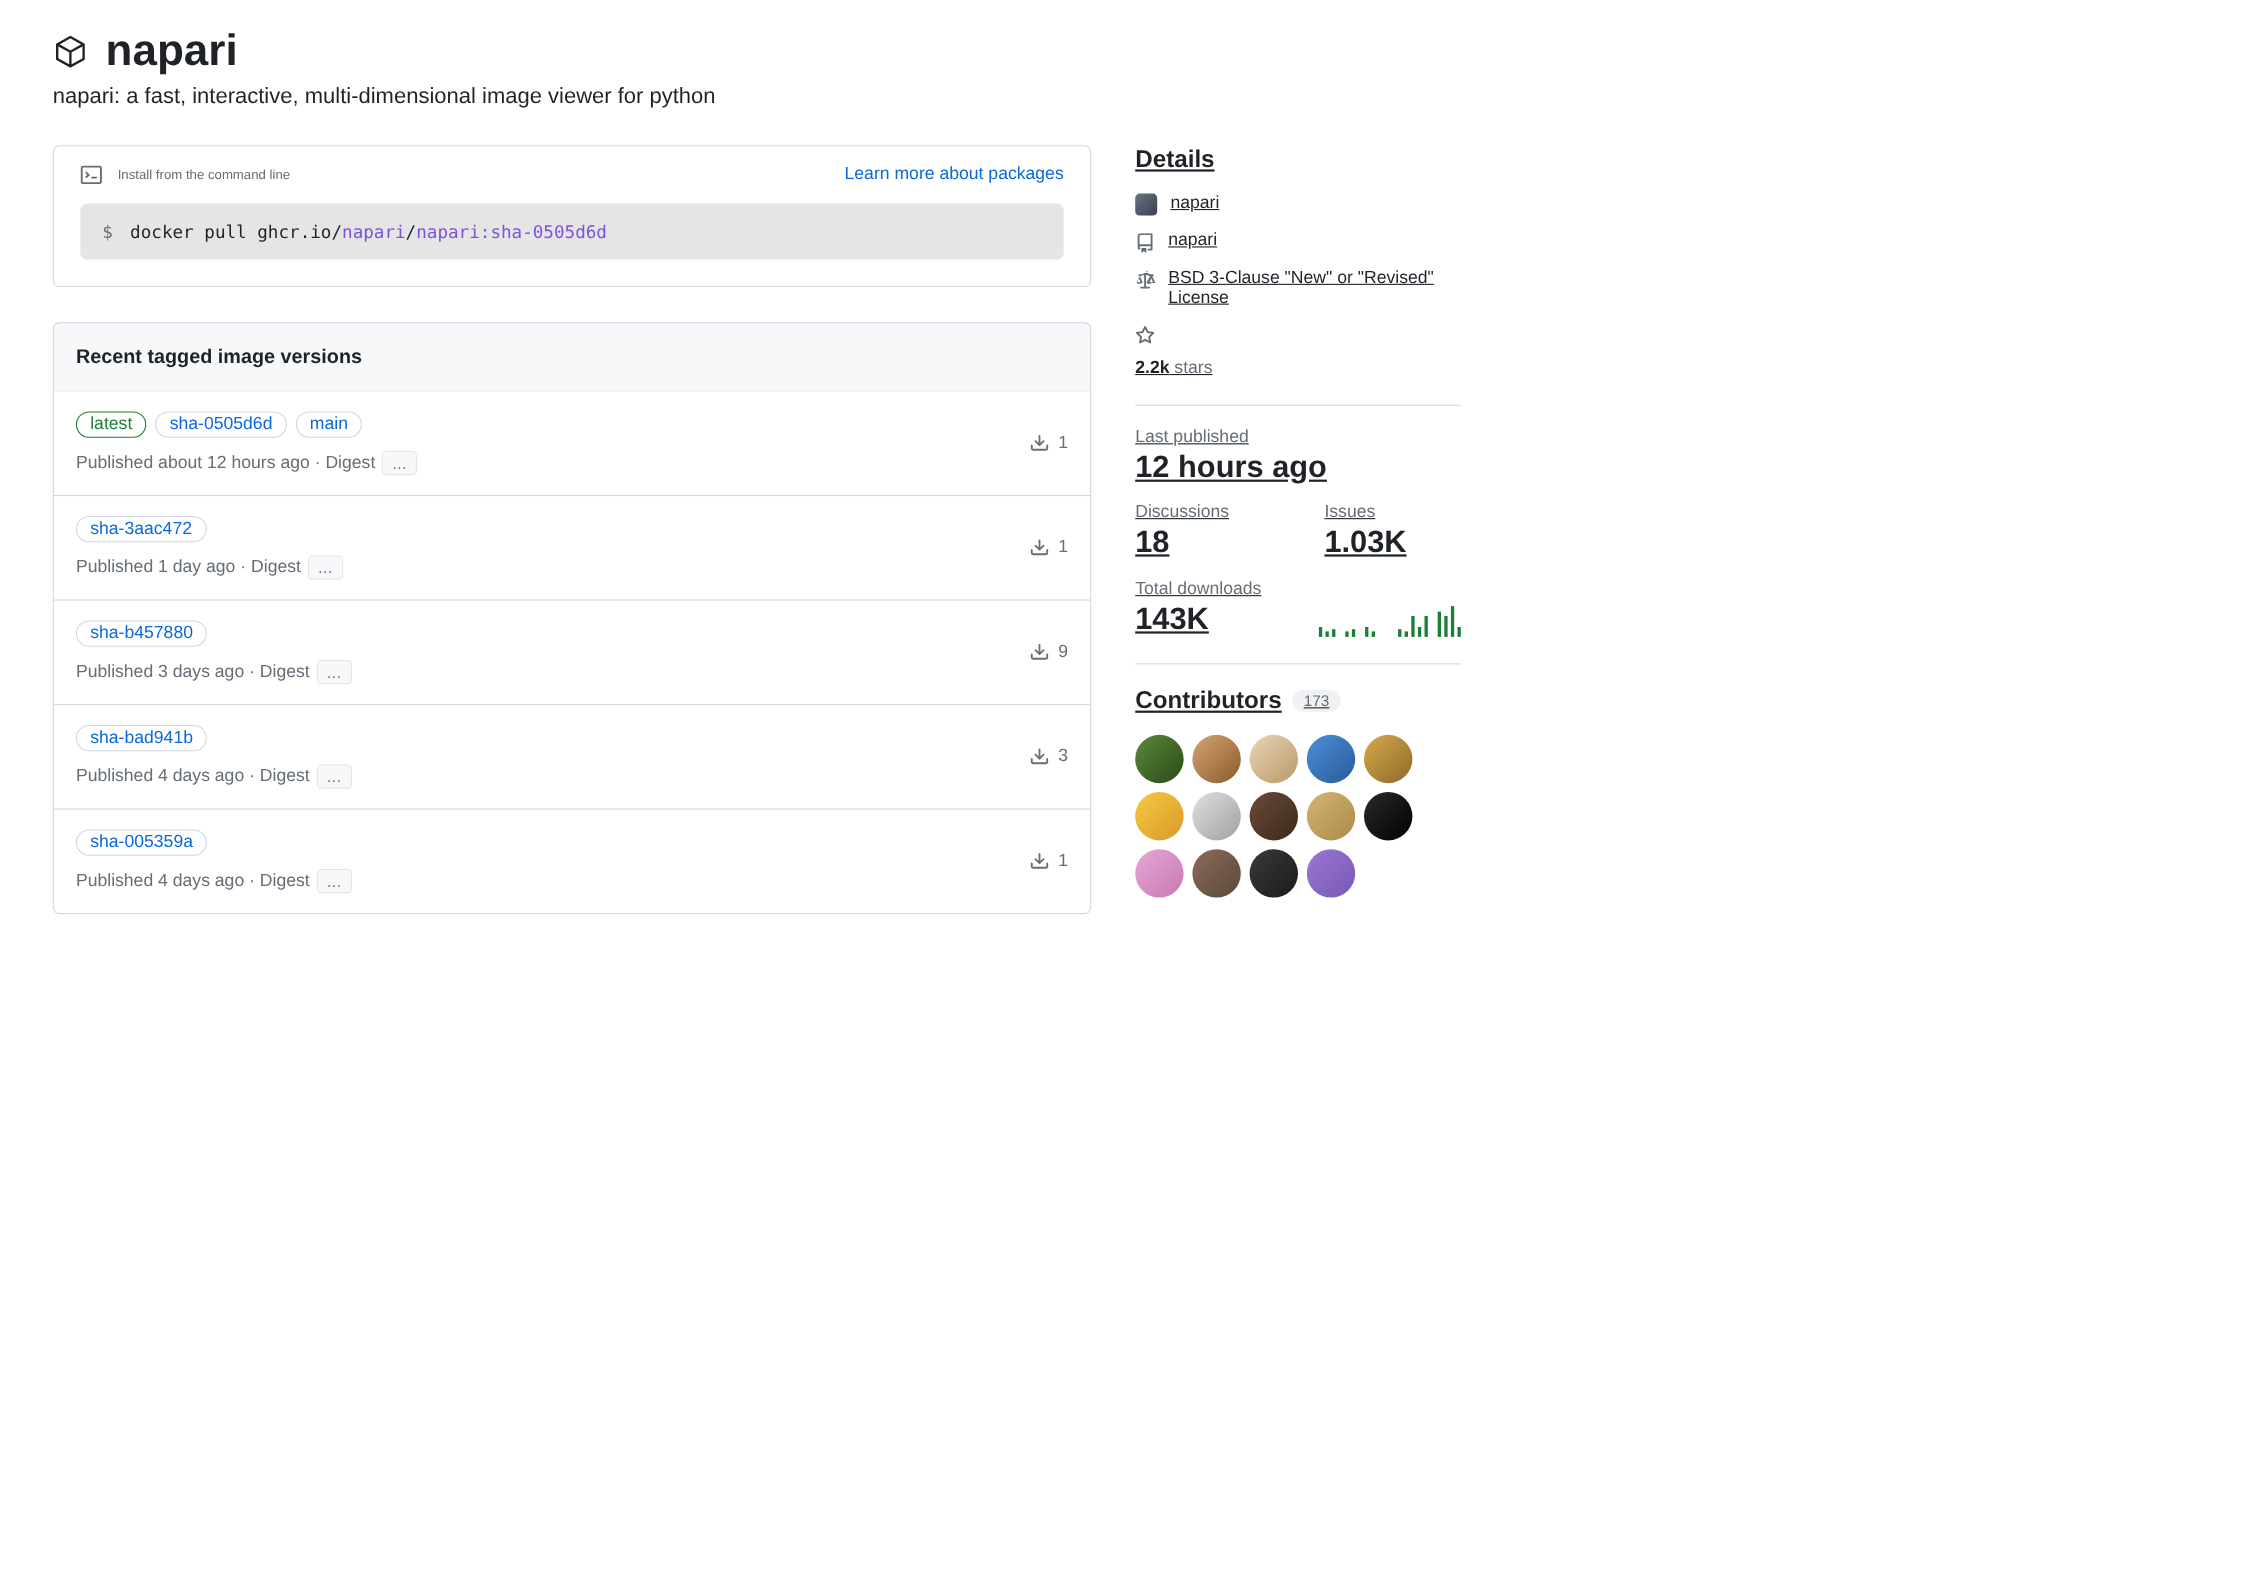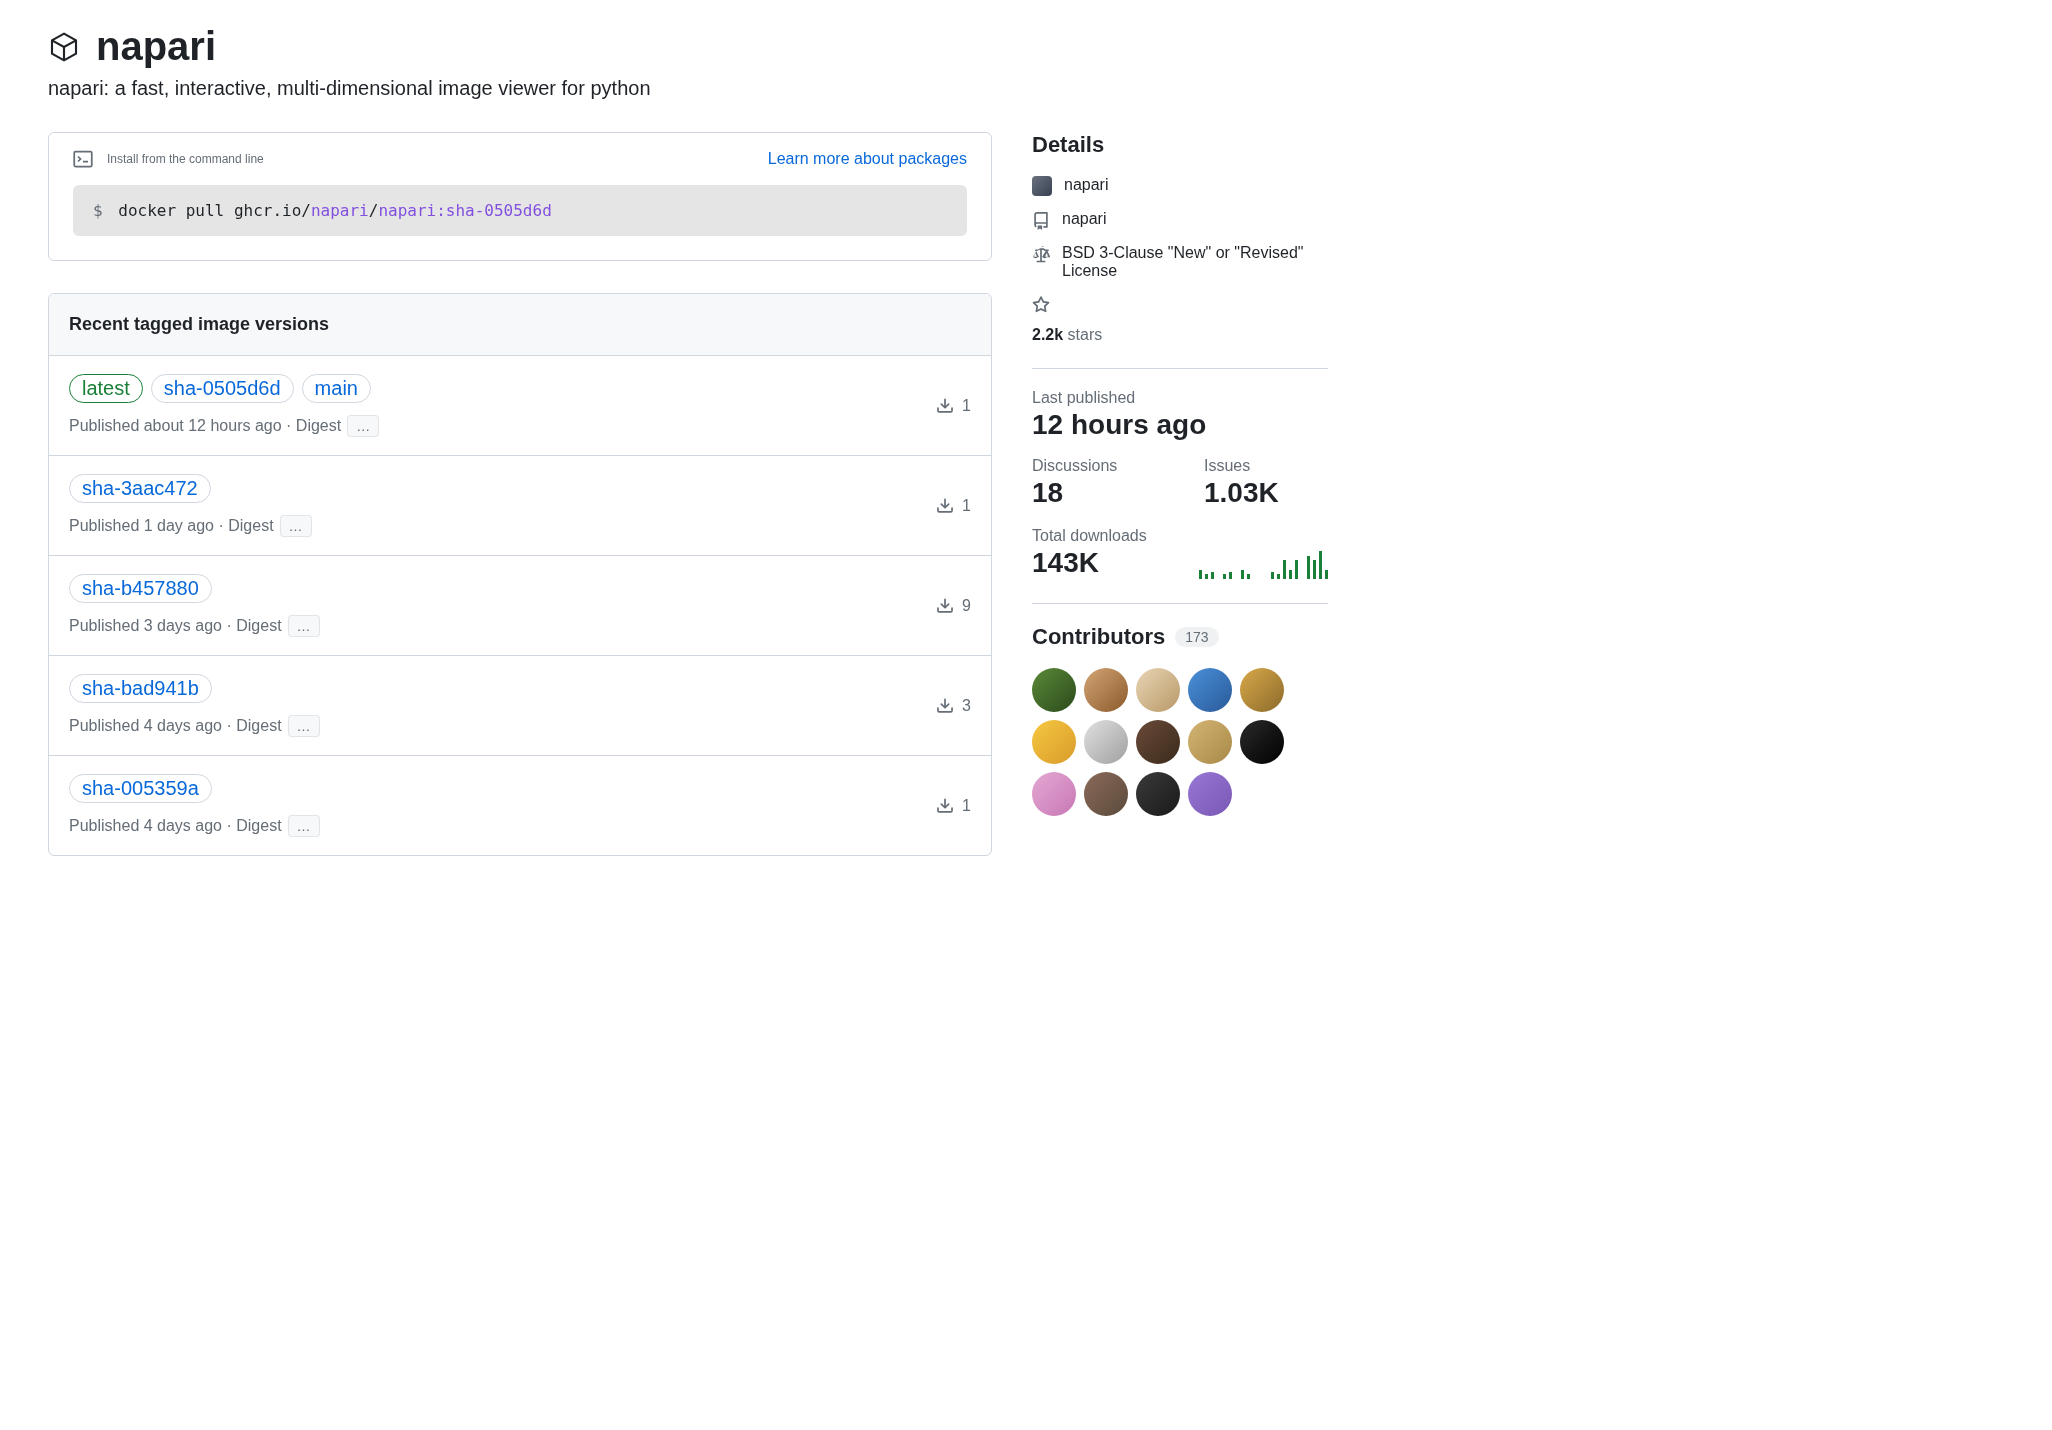--- a/index.html
+++ b/index.html
@@ -57,40 +57,40 @@
   align-items: center;
 }
 .version-row:last-child { border-bottom: none; }
 .version-left { flex: 1; }
 .tags-row { display: flex; gap: 8px; margin-bottom: 12px; flex-wrap: wrap; }
 .tag {
   display: inline-block;
   border: 1px solid #d0d7de;
   border-radius: 24px;
   padding: 2px 12px;
-  font-size: 20px;
+  font-size: 16px;
   color: #0969da;
   text-decoration: none;
 }
 .tag.latest { color: #1a7f37; border-color: #1a7f37; }
 .version-meta { color: #656d76; font-size: 16px; display: flex; align-items: center; gap: 6px; }
 .digest-btn {
   background: #f6f8fa;
   border: 1px solid rgba(0,0,0,0.08);
   border-radius: 4px;
   padding: 1px 8px;
   color: #656d76;
   cursor: pointer;
   font-size: 14px;
   line-height: 18px;
 }
 .download-count { display: flex; align-items: center; gap: 8px; color: #656d76; font-size: 16px; }
 .download-count svg { width: 18px; height: 18px; }
 
-.sidebar-section { margin-bottom: 24px; }
+.sidebar-section { margin-bottom: 24px; text-decoration: underline; }
 .sidebar-title { font-size: 22px; font-weight: 600; margin-bottom: 18px; }
 .detail-row { display: flex; align-items: flex-start; gap: 12px; margin-bottom: 14px; color: #1f2328; font-size: 16px; }
 .detail-row svg { width: 18px; height: 18px; flex-shrink: 0; margin-top: 2px; fill: #656d76; }
 .detail-row a { color: #1f2328; text-decoration: none; }
 .detail-row .avatar-small { width: 20px; height: 20px; border-radius: 4px; background: linear-gradient(135deg,#6b7280,#374151); flex-shrink: 0; }
 .stars { color: #656d76; flex-direction: column; }
 .stars b { color: #1f2328; font-weight: 600; }
 
 .divider { border: none; border-top: 1px solid #d0d7de; margin: 20px 0; }
 

